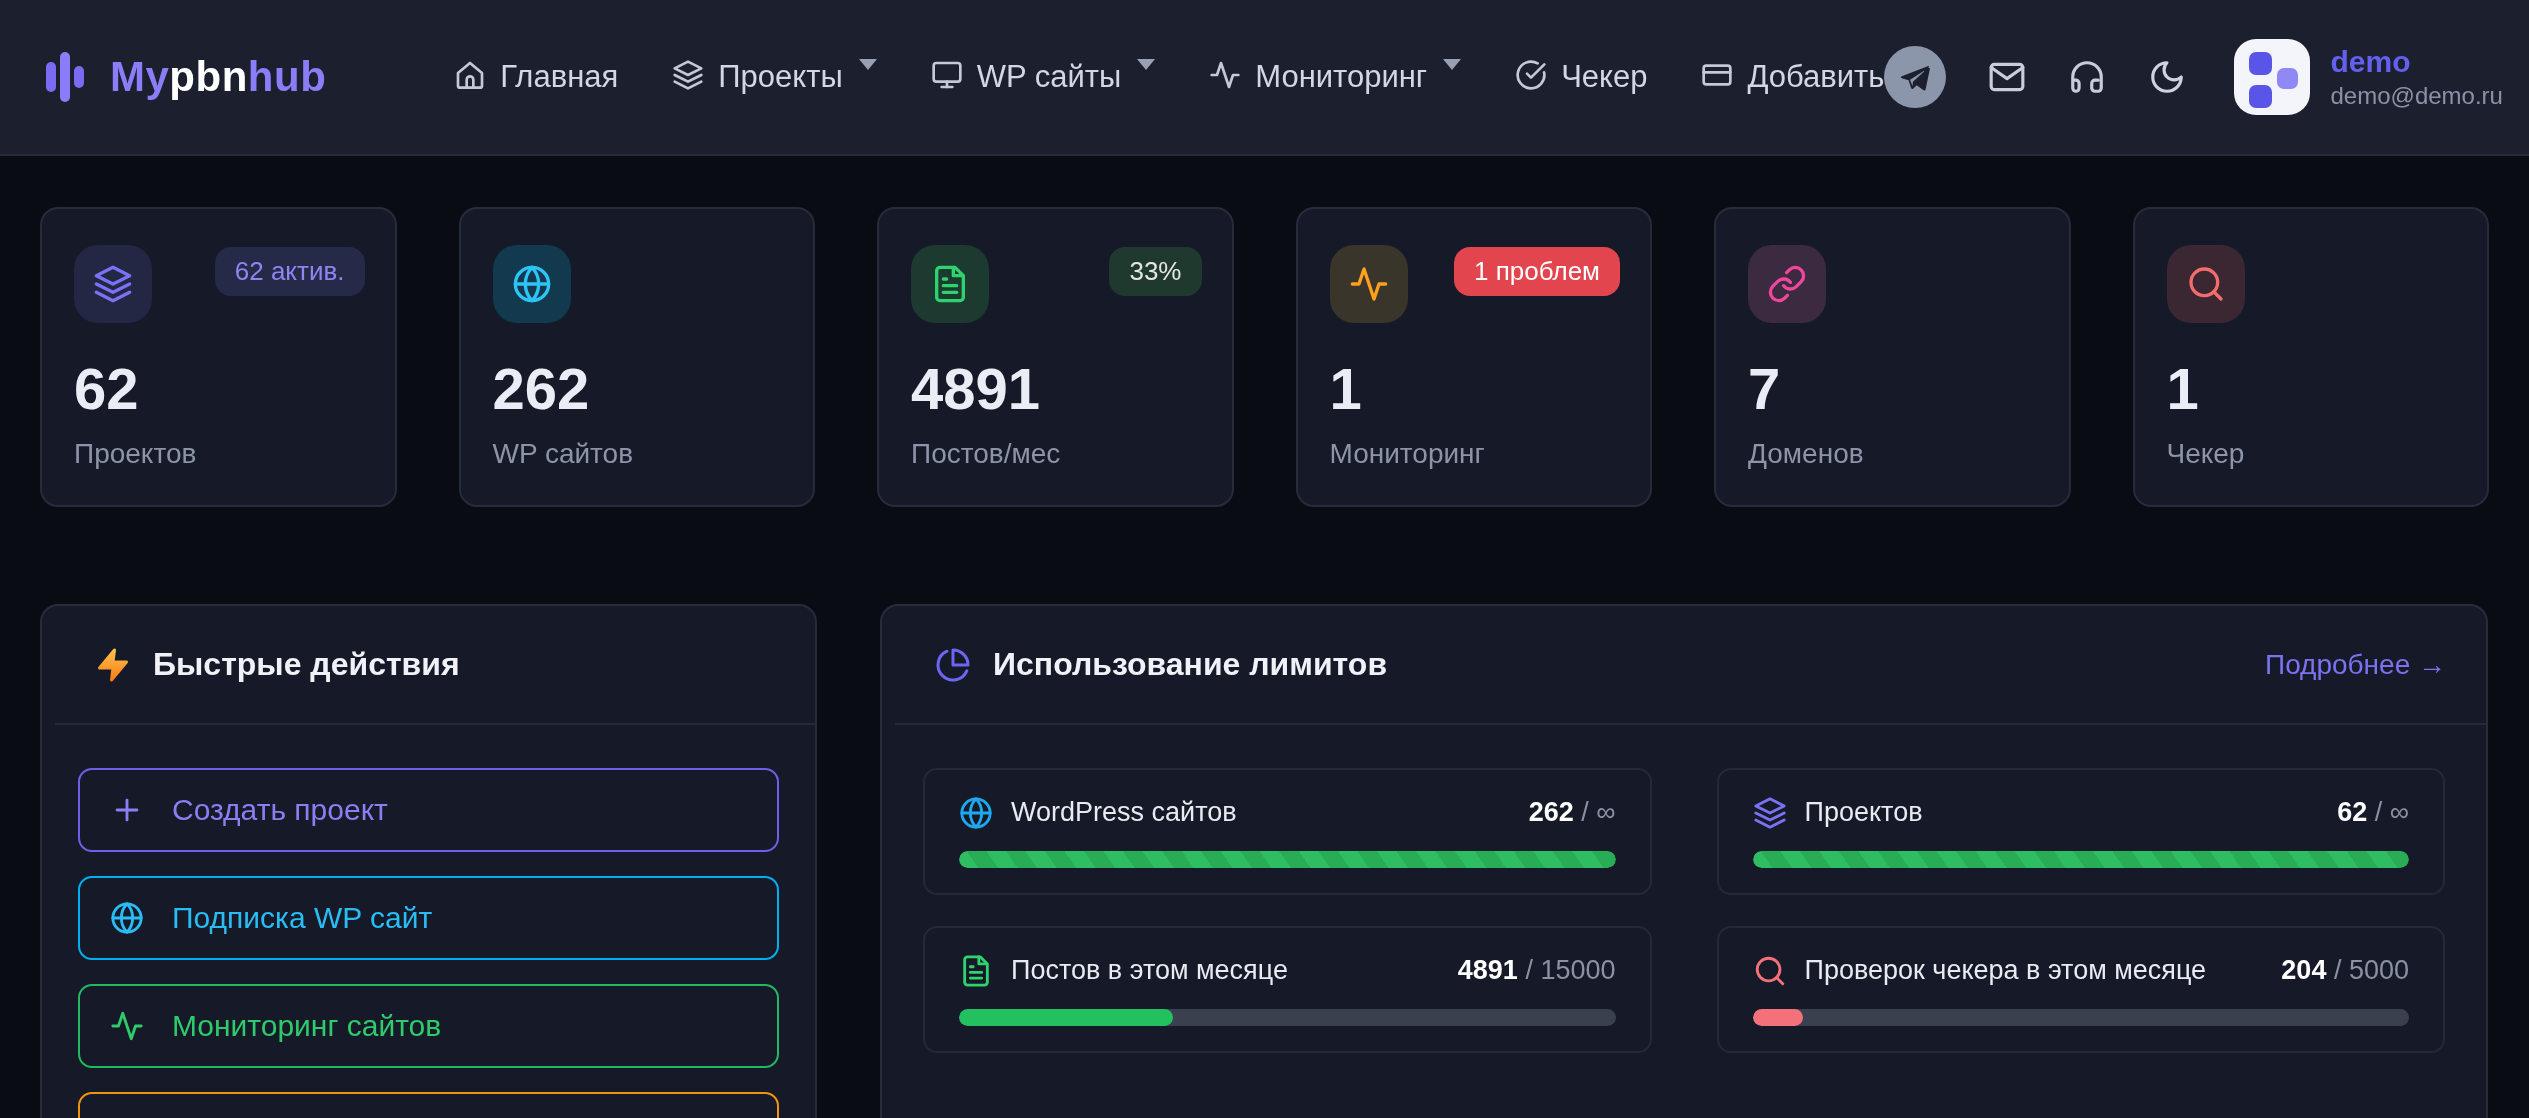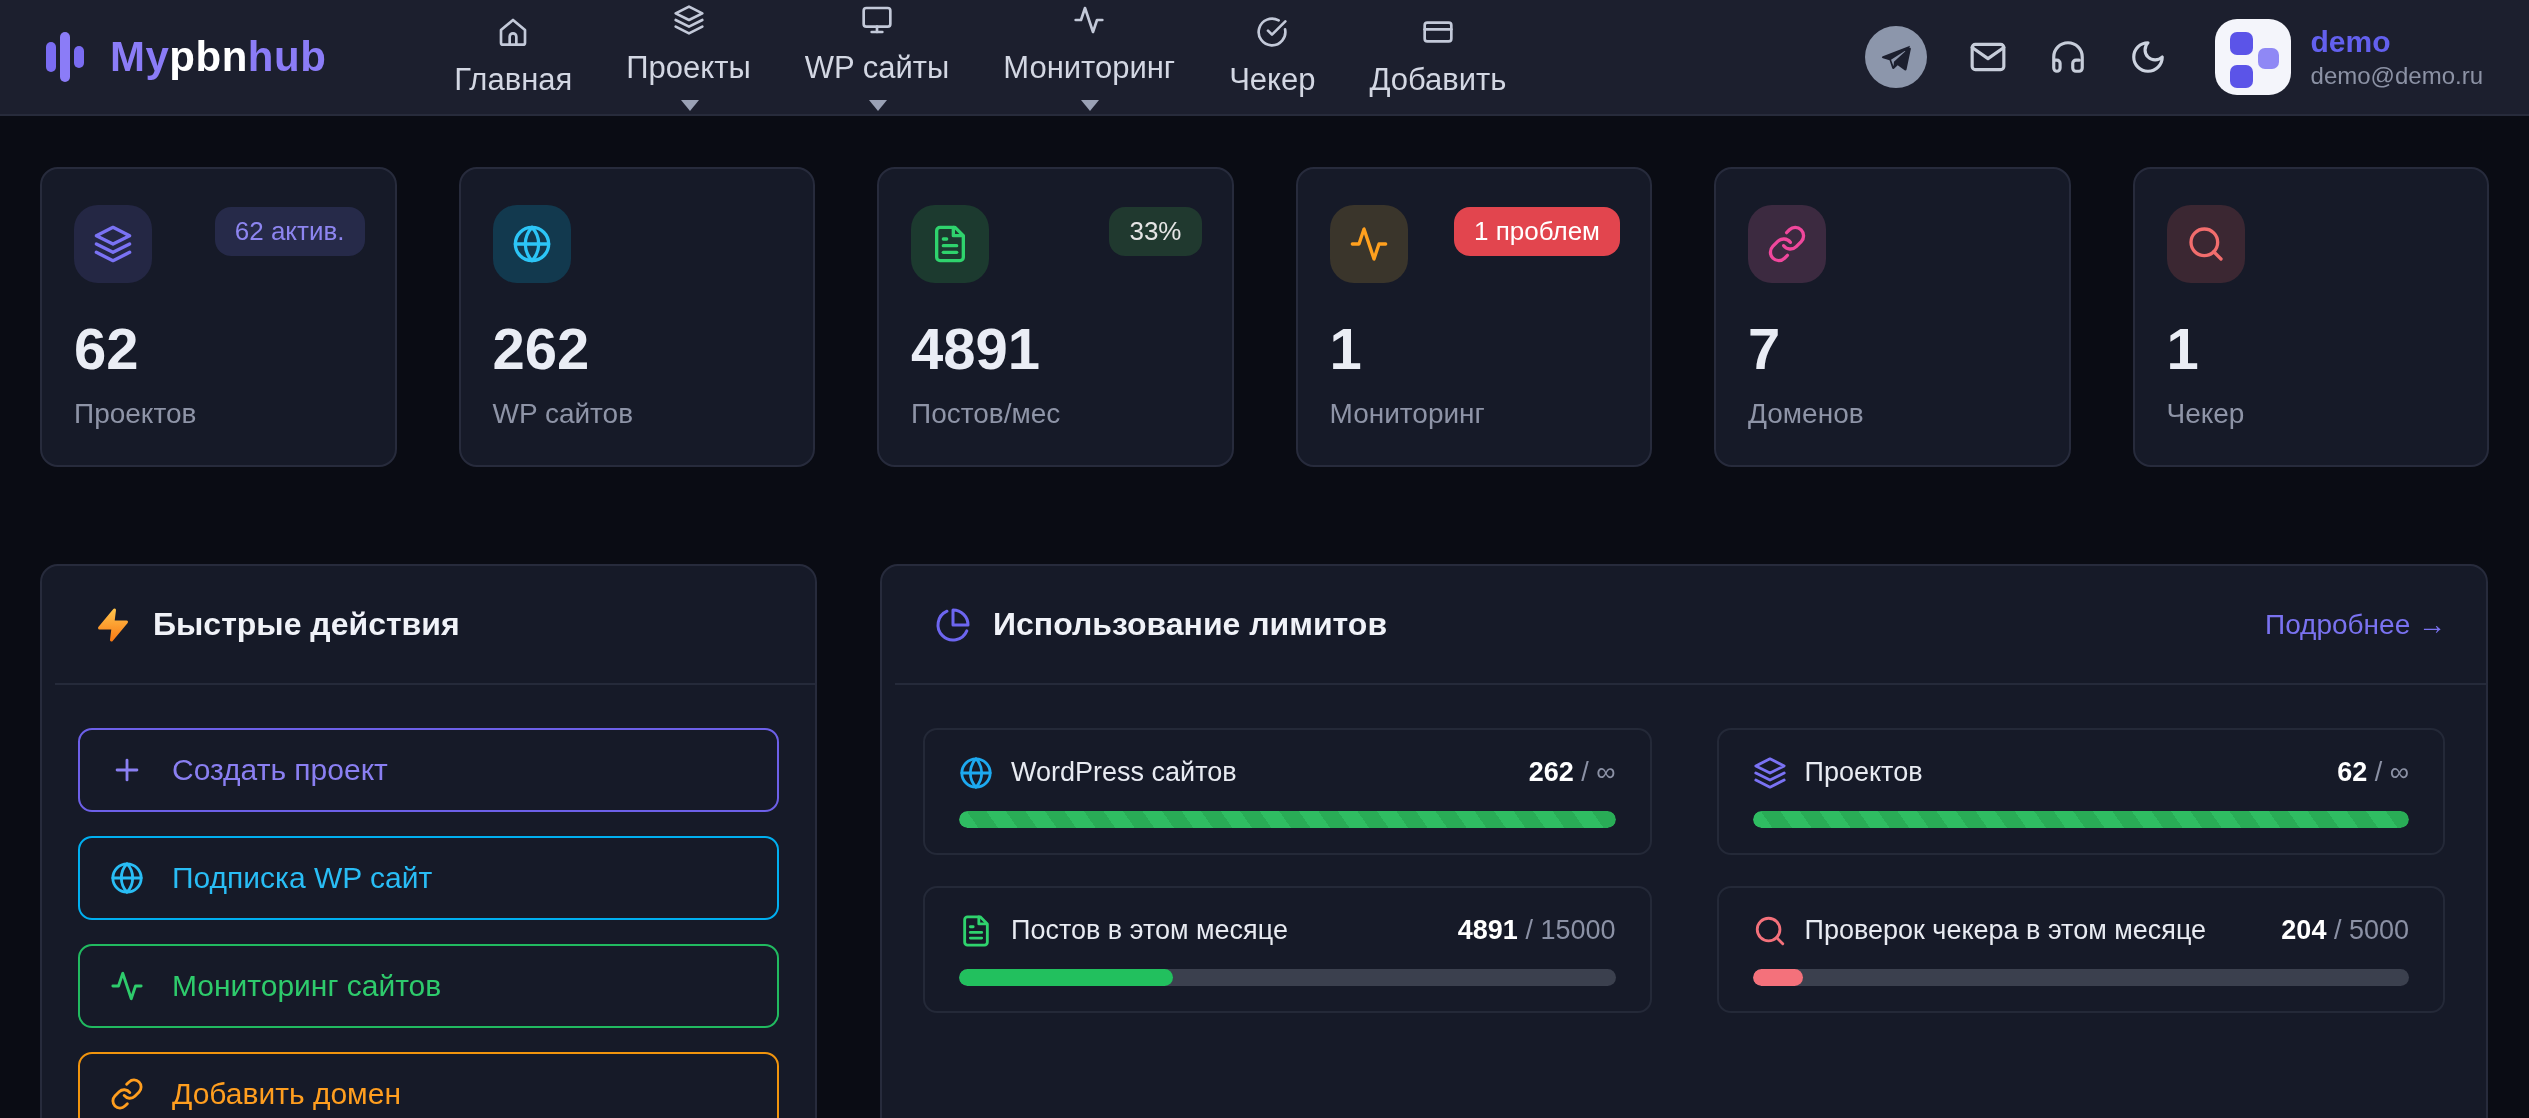--- a/index.html
+++ b/index.html
@@ -7,31 +7,31 @@
   body {
     background:#0a0c14;
     font-family:"Liberation Sans", sans-serif;
     color:#e9ecf4;
     -webkit-font-smoothing:antialiased;
   }
   svg { display:block; }
 
   
   .navbar {
-    height:116px; background:#1c1f2e; border-bottom:2px solid #272b3b;
+    height:156px; background:#1c1f2e; border-bottom:2px solid #272b3b;
     display:flex; align-items:center; padding:16px 46px;
   }
   .logo { display:flex; align-items:center; gap:18px; cursor:pointer; }
   .logo-text { font-size:42px; font-weight:700; letter-spacing:.5px; }
   .logo-text .lp { color:#8b7cf7; }
   .logo-text .lw { color:#ffffff; }
   .nav-menu { display:flex; align-items:center; gap:54px; margin-left:128px; }
   .nav-item {
-    display:flex; align-items:center; gap:14px; color:#d3d7e3;
-    font-size:31px; cursor:pointer; white-space:nowrap;flex-direction:column;
+    display:flex; gap:14px; color:#d3d7e3;
+    font-size:31px; cursor:pointer; white-space:nowrap;
   }
   .nav-item svg { stroke:#c3c9d9; }
   .caret {
     width:0; height:0; margin-left:2px;
     border-left:9px solid transparent; border-right:9px solid transparent;
     border-top:11px solid #9aa1b5;
   }
   .nav-right { margin-left:auto; display:flex; align-items:center; gap:42px;justify-content:space-between; }
   .icon-btn { background:none; border:none; cursor:pointer; padding:0; }
   .tg-circle {

